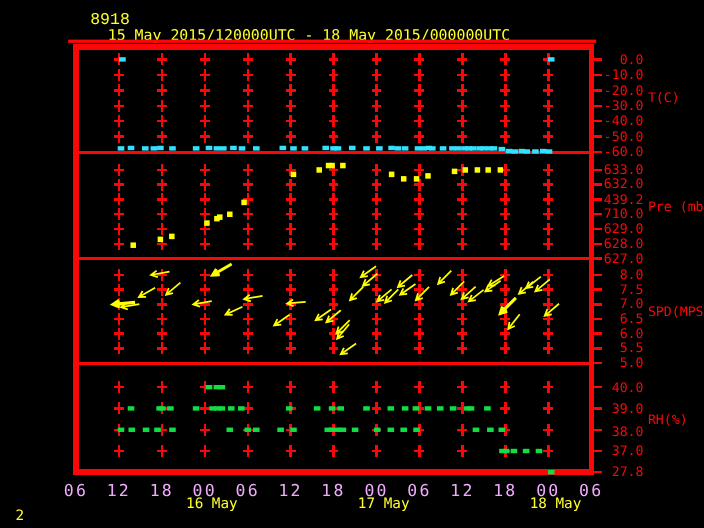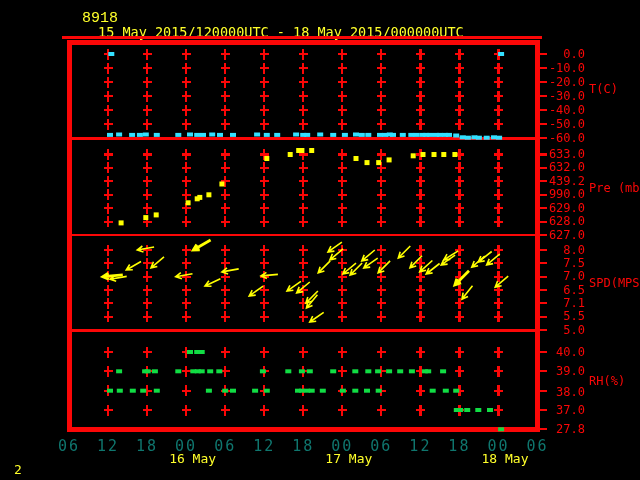--- a/index.html
+++ b/index.html
@@ -3,21 +3,21 @@
 <meta charset="utf-8">
 <style>
   html,body{margin:0;padding:0;background:#000;}
   #screen{position:relative;width:640px;height:480px;background:#000;overflow:hidden;
           font-family:"DejaVu Sans Mono","Liberation Mono",monospace;}
   .ytext{position:absolute;color:#ffff2a;white-space:pre;}
   .t1{font-size:15px;}
   .t2{font-size:13.5px;}
   .rlabel{position:absolute;color:#fb0707;font-size:12px;white-space:pre;height:13px;line-height:13px;}
   .rlabel.num{width:46px;text-align:right;}
-  .xlab{position:absolute;color:#0f766e;font-size:15px;letter-spacing:2px;width:34px;text-align:center;}
+  .xlab{position:absolute;color:#f0abfc;font-size:15px;letter-spacing:2px;width:34px;text-align:center;}
   .daylab{position:absolute;color:#ffff2a;font-size:13px;width:60px;text-align:right;}
   .underline{position:absolute;background:#fb0707;}
   #chart{position:absolute;left:0;top:0;}
   #pagenum{position:absolute;left:14px;top:462px;color:#ffff2a;font-size:13px;}
 </style>
 </head>
 <body>
 
 <div id="screen">
   <span class="ytext t1" style="left:82px;top:10px;font-family:Liberation Mono, monospace;">8918</span>
@@ -210,30 +210,30 @@
       <span class="rlabel num" style="left:539px;top:61.5px">-10.0</span>
       <span class="rlabel num" style="left:539px;top:75.6px">-20.0</span>
       <span class="rlabel num" style="left:539px;top:89.6px">-30.0</span>
       <span class="rlabel num" style="left:539px;top:103.7px">-40.0</span>
       <span class="rlabel num" style="left:539px;top:117.7px">-50.0</span>
       <span class="rlabel num" style="left:539px;top:131.8px">-60.0</span>
       <span class="rlabel" style="left:589px;top:82.6px">T(C)</span>
       <span class="rlabel num" style="left:539px;top:148.0px">633.0</span>
       <span class="rlabel num" style="left:539px;top:161.4px">632.0</span>
       <span class="rlabel num" style="left:539px;top:174.8px">439.2</span>
-      <span class="rlabel num" style="left:539px;top:188.3px">990.0</span>
+      <span class="rlabel num" style="left:539px;top:188.3px">710.0</span>
       <span class="rlabel num" style="left:539px;top:201.7px">629.0</span>
       <span class="rlabel num" style="left:539px;top:215.1px">628.0</span>
       <span class="rlabel num" style="left:539px;top:228.5px">627.0</span>
       <span class="rlabel" style="left:589px;top:181.5px">Pre (mb)</span>
       <span class="rlabel num" style="left:539px;top:243.5px">8.0</span>
       <span class="rlabel num" style="left:539px;top:256.8px">7.5</span>
       <span class="rlabel num" style="left:539px;top:270.2px">7.0</span>
       <span class="rlabel num" style="left:539px;top:283.5px">6.5</span>
-      <span class="rlabel num" style="left:539px;top:296.8px">7.1</span>
+      <span class="rlabel num" style="left:539px;top:296.8px">6.0</span>
       <span class="rlabel num" style="left:539px;top:310.2px">5.5</span>
       <span class="rlabel num" style="left:539px;top:323.5px">5.0</span>
       <span class="rlabel" style="left:589px;top:276.8px">SPD(MPS)</span>
       <span class="rlabel num" style="left:539px;top:345.5px">40.0</span>
       <span class="rlabel num" style="left:539px;top:364.8px">39.0</span>
       <span class="rlabel num" style="left:539px;top:386px">38.0</span>
       <span class="rlabel num" style="left:539px;top:403.5px">37.0</span>
       <span class="rlabel num" style="left:539px;top:422.8px">27.8</span>
       <span class="rlabel" style="left:589px;top:374.5px">RH(%)</span>
       <span class="xlab" style="left:52.0px;top:437px">06</span>

